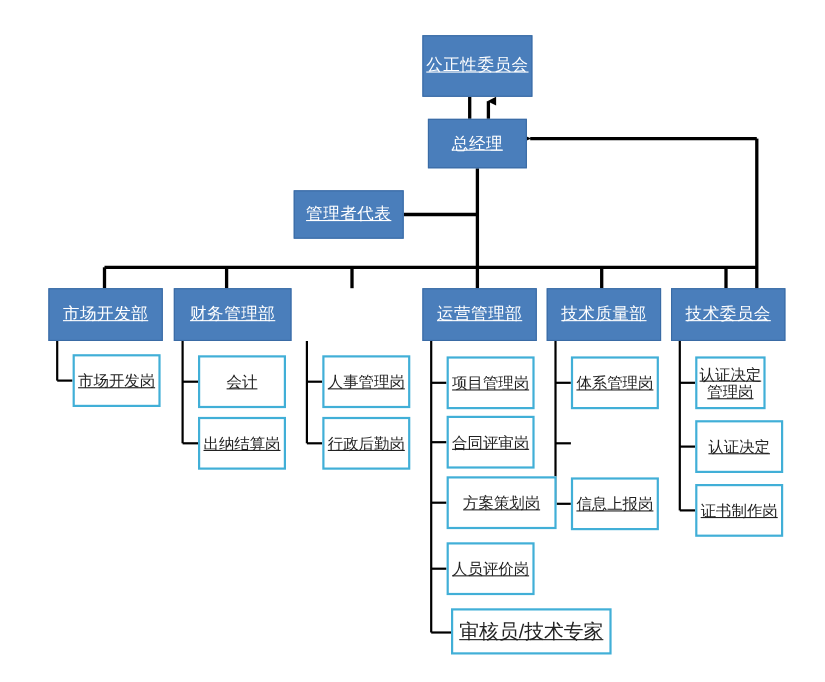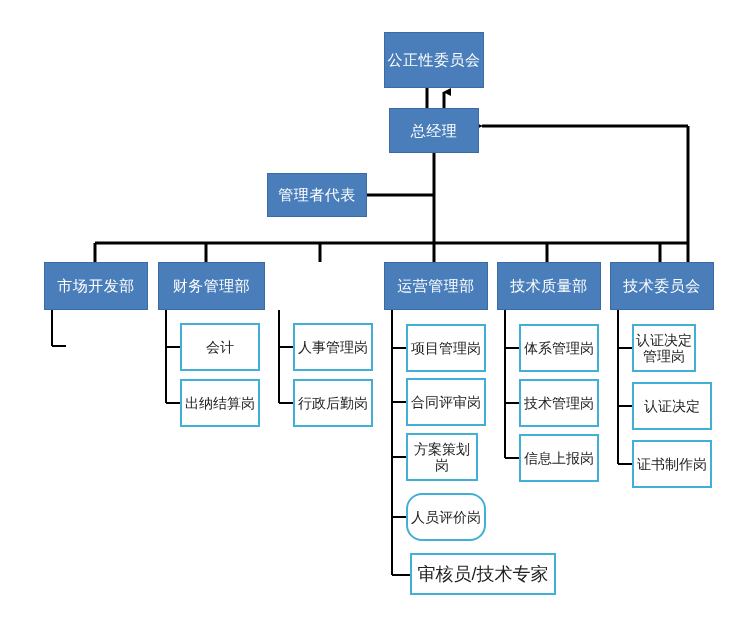--- a/index.html
+++ b/index.html
@@ -47,20 +47,21 @@
     border: 2px solid #41AFD7;
     color: #222222;
     font-size: 14px;
   }
   .node-role.wide {
     font-size: 18px;
   }
   .node span {
     display: block;
     padding: 0 2px;
+    text-decoration: underline;
   }
 </style>
 </head>
 <body>
 
 <div id="chart">
 
   <svg id="lines" viewBox="0 0 750 620" width="750" height="620" xmlns="http://www.w3.org/2000/svg">
     <defs>
       <marker id="arrowUp" markerWidth="10" markerHeight="10" refX="5" refY="2" orient="auto" markerUnits="userSpaceOnUse">
@@ -141,20 +142,23 @@
   <div class="node node-dept" style="left:497px; top:262px; width:104px; height:48px;">
     <span>技术质量部</span>
   </div>
   <div class="node node-dept" style="left:384px; top:262px; width:104px; height:48px;">
     <span>运营管理部</span>
   </div>
   <div class="node node-dept" style="left:610px; top:262px; width:104px; height:48px;">
     <span>技术委员会</span>
   </div>
 
+  <div class="node node-role" style="left:66px; top:322px; width:80px; height:48px;">
+    <span>市场开发岗</span>
+  </div>
 
   <div class="node node-role" style="left:180px; top:323px; width:80px; height:48px;">
     <span>会计</span>
   </div>
   <div class="node node-role" style="left:180px; top:379px; width:80px; height:48px;">
     <span>出纳结算岗</span>
   </div>
 
   <div class="node node-role" style="left:293px; top:323px; width:80px; height:48px;">
     <span>人事管理岗</span>
@@ -162,36 +166,33 @@
   <div class="node node-role" style="left:293px; top:379px; width:80px; height:48px;">
     <span>行政后勤岗</span>
   </div>
 
   <div class="node node-role" style="left:406px; top:324px; width:80px; height:48px;">
     <span>项目管理岗</span>
   </div>
   <div class="node node-role" style="left:406px; top:378px; width:80px; height:48px;">
     <span>合同评审岗</span>
   </div>
-  <div class="node node-role" style="left:406px; top:433px; width:72px; height:48px;">
+  <div class="node node-role" style="left:406px; top:433px; width:100px; height:48px;">
     <span>方案策划岗</span>
   </div>
-  <div class="node node-role" style="left:406px; top:493px; width:80px; height:48px;border-radius:16px;">
+  <div class="node node-role" style="left:406px; top:493px; width:80px; height:48px;">
     <span>人员评价岗</span>
   </div>
   <div class="node node-role wide" style="left:410px; top:553px; width:146px; height:42px;">
     <span>审核员/技术专家</span>
   </div>
 
   <div class="node node-role" style="left:519px; top:324px; width:80px; height:48px;">
     <span>体系管理岗</span>
   </div>
-  <div class="node node-role" style="left:519px; top:379px; width:80px; height:48px;">
-    <span>技术管理岗</span>
-  </div>
   <div class="node node-role" style="left:519px; top:434px; width:80px; height:48px;">
     <span>信息上报岗</span>
   </div>
 
   <div class="node node-role" style="left:632px; top:324px; width:64px; height:48px;">
     <span>认证决定管理岗</span>
   </div>
   <div class="node node-role" style="left:632px; top:382px; width:80px; height:48px;">
     <span>认证决定</span>
   </div>

